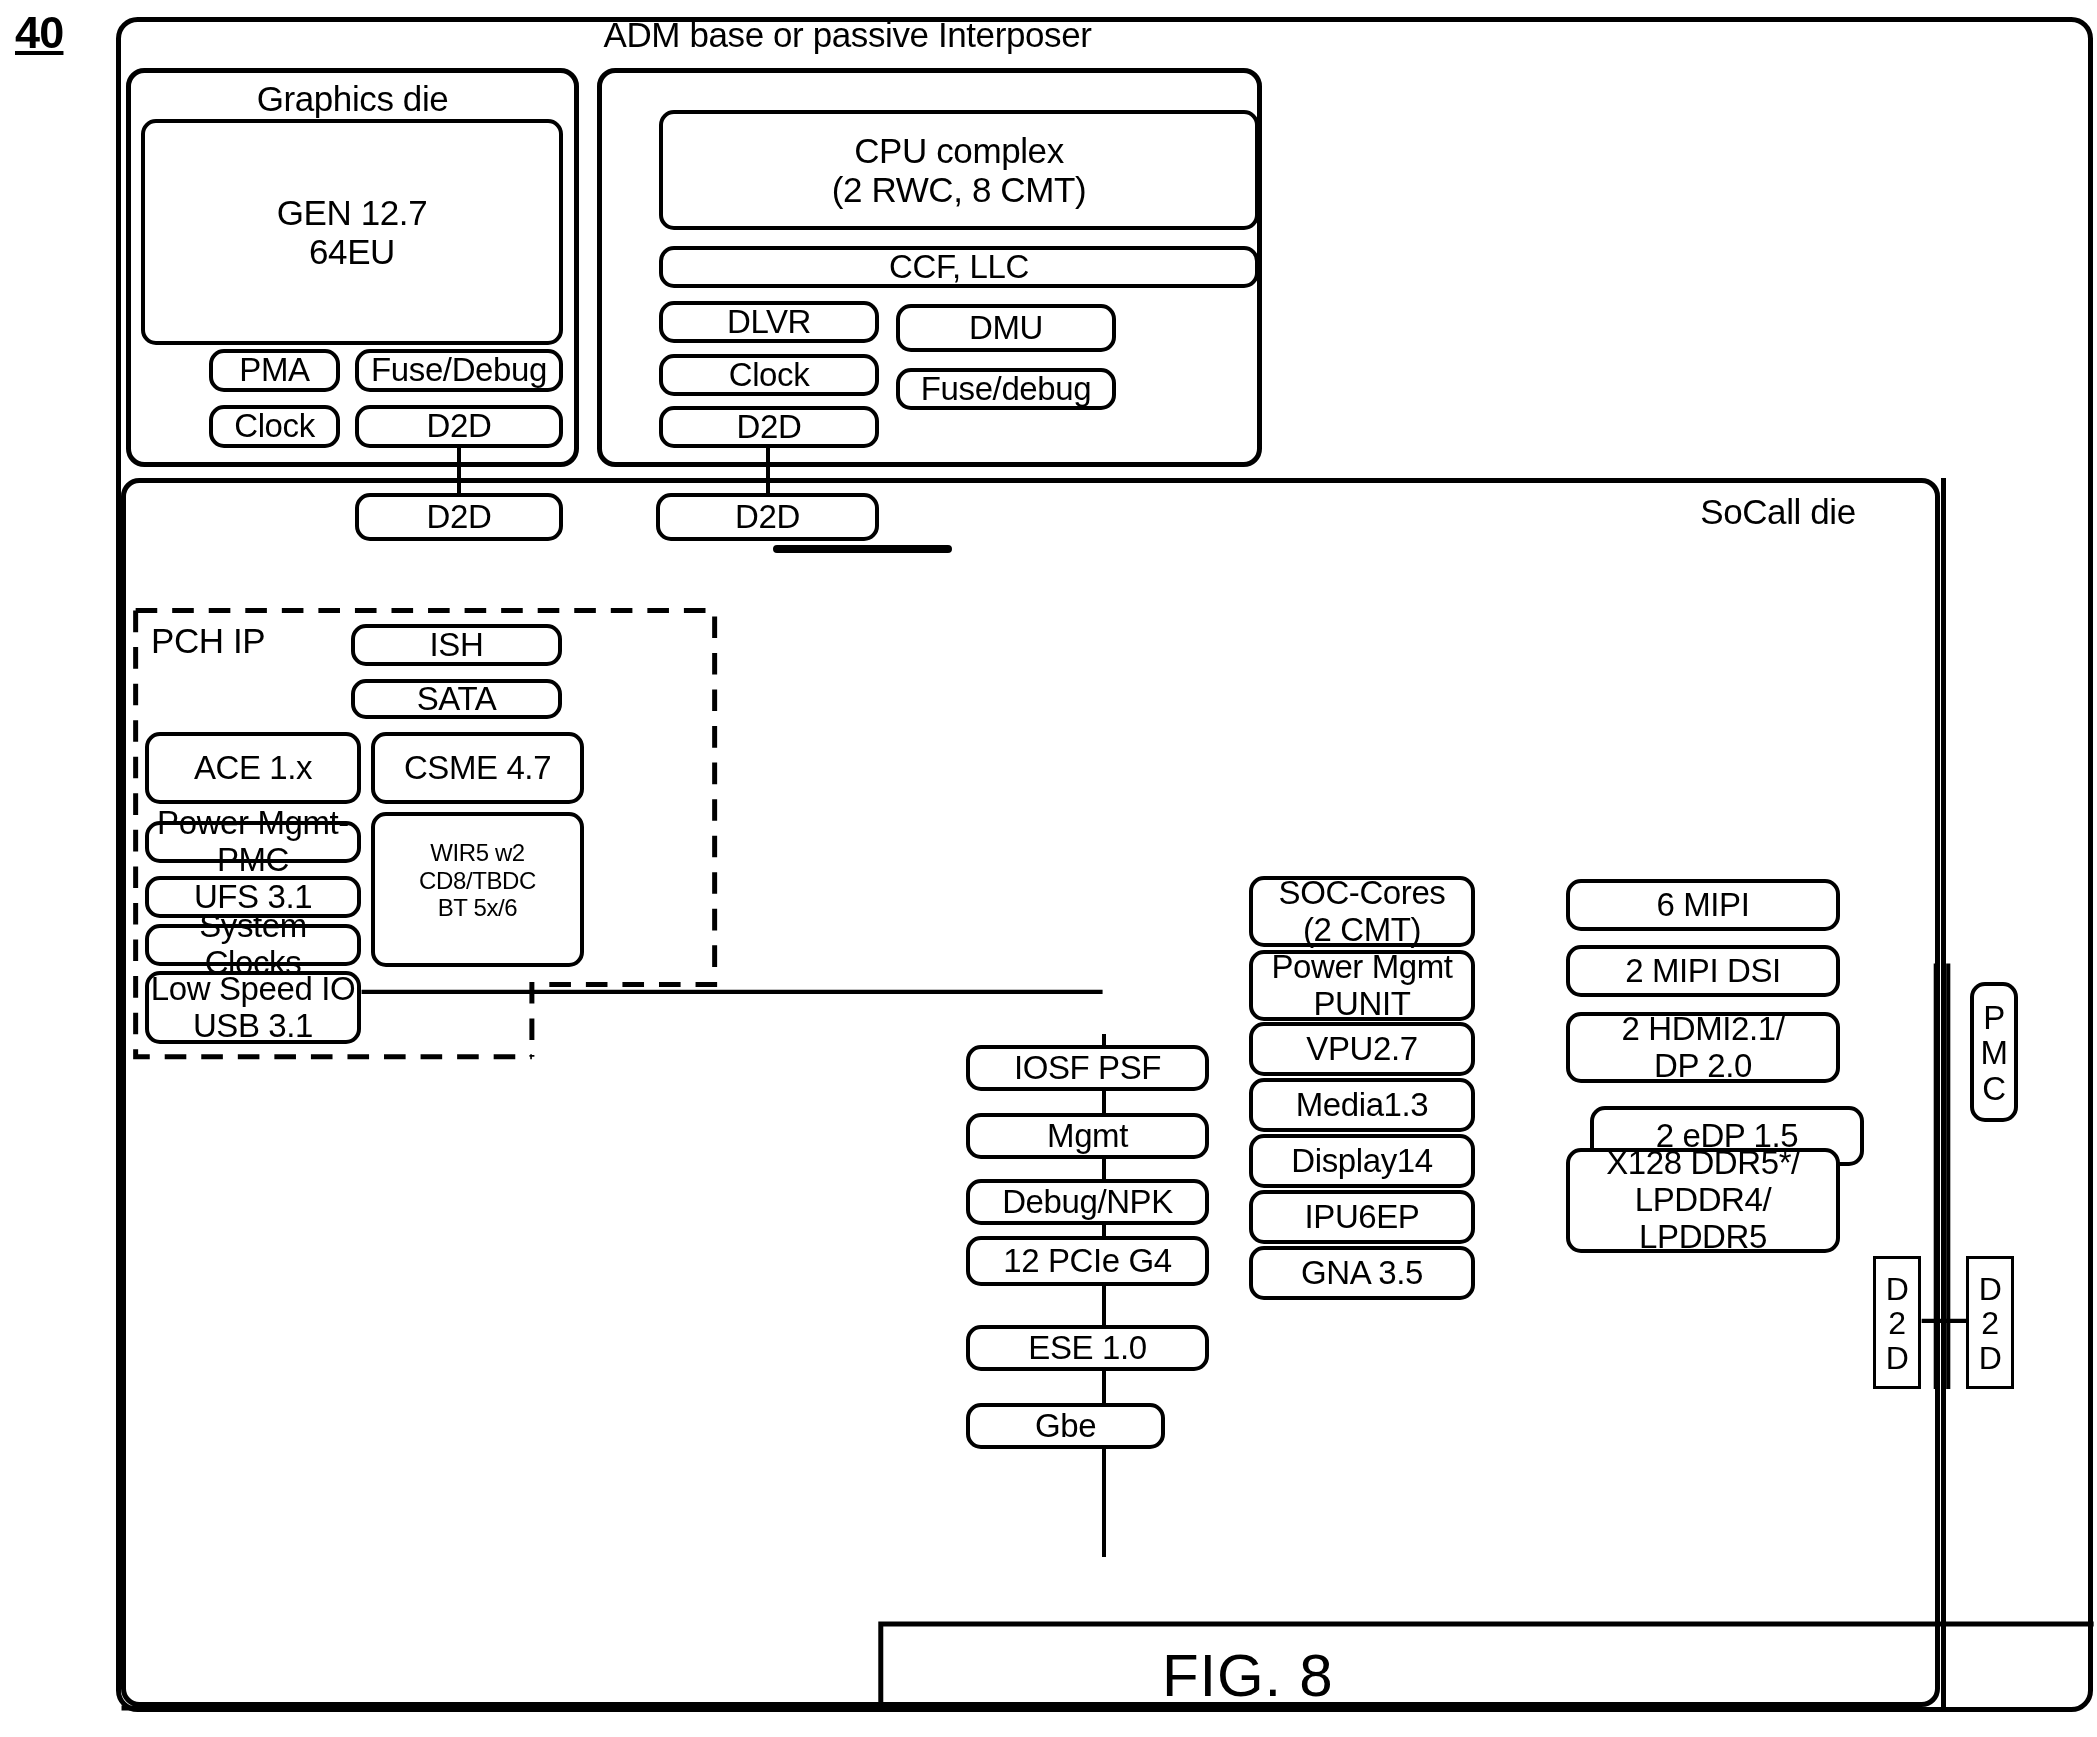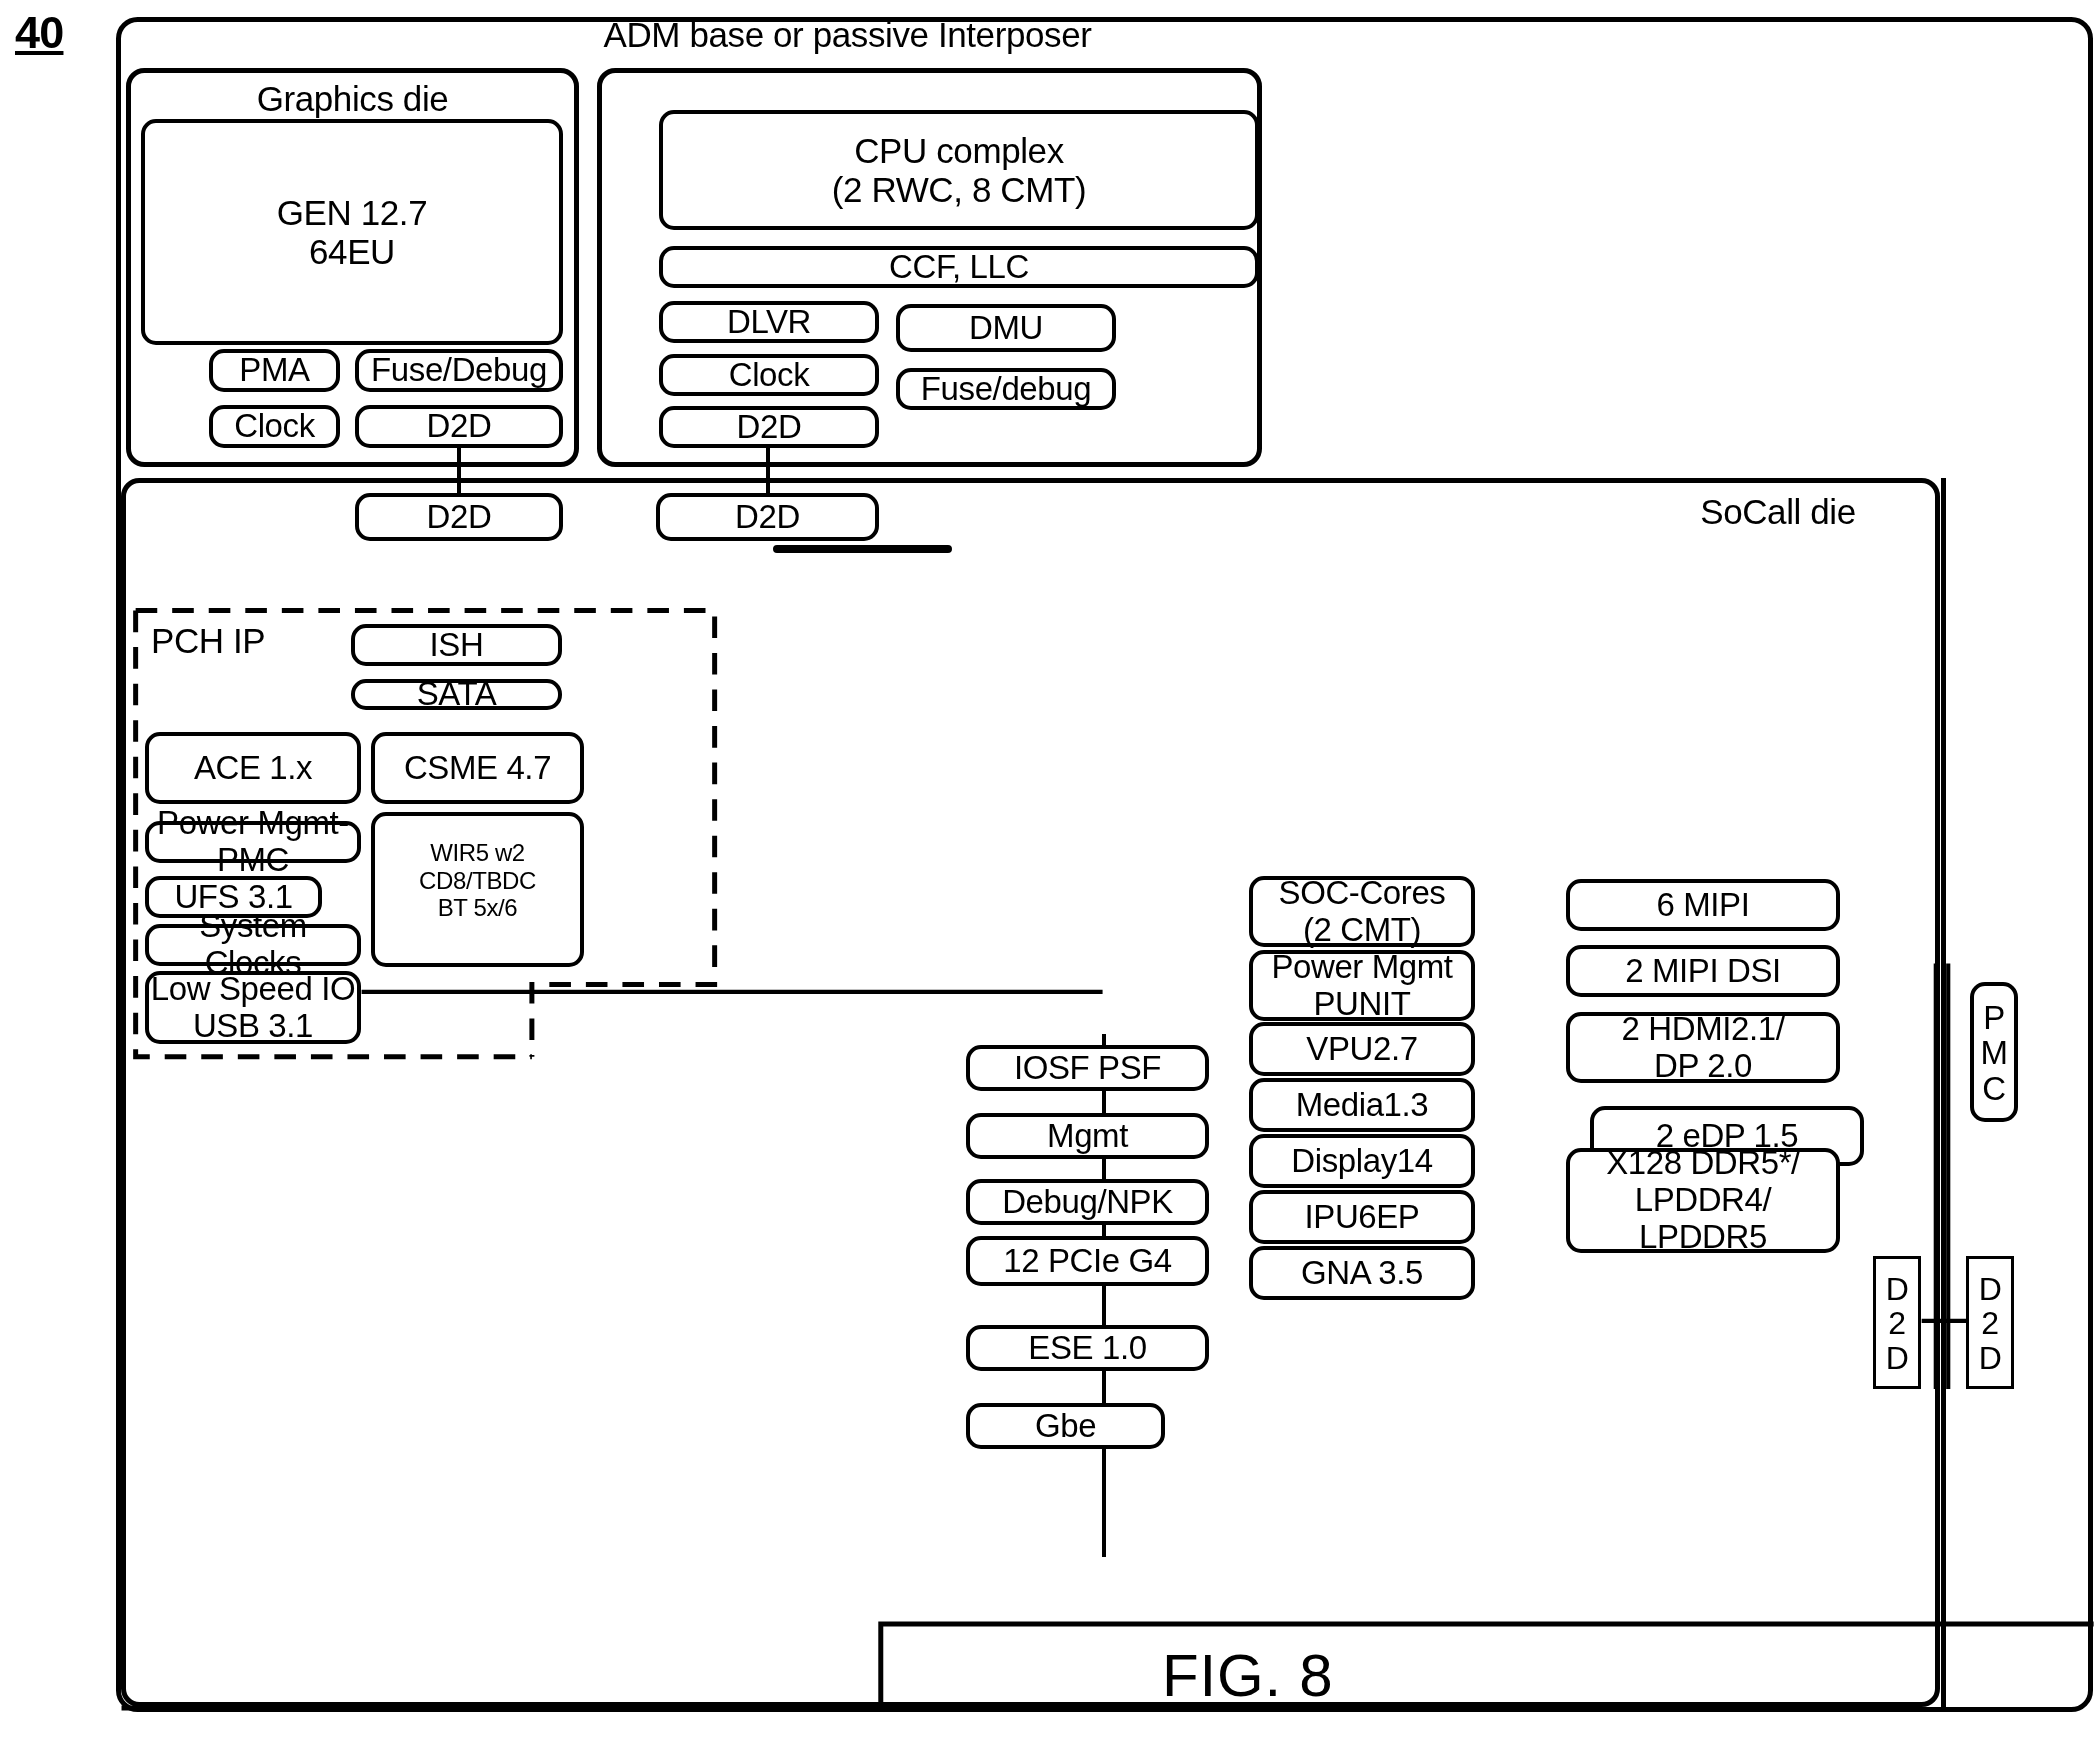--- a/index.html
+++ b/index.html
@@ -68,27 +68,27 @@
 <div class="wire" style="left:766px;top:448px;width:4.2px;height:48px;"></div>
 
 <svg class="ov" viewBox="0 0 2525 2091">
   <path d="M 163 735 L 860 735 L 860 1185 L 640 1185 L 640 1272" fill="none" stroke="#000" stroke-width="6" stroke-dasharray="26,18"></path>
   <path d="M 163 735 L 163 1272 L 640 1272" fill="none" stroke="#000" stroke-width="6" stroke-dasharray="26,18"></path>
 </svg>
 
 <div class="dieLabel" style="left:151px;top:621px;font-size:35px;">PCH IP</div>
 
 <div class="blk" style="left:351px;top:624px;width:211px;height:42px;">ISH</div>
-<div class="blk" style="left:351px;top:679px;width:211px;height:31px;">SATA</div>
+<div class="blk" style="left:351px;top:679px;width:211px;height:40px;">SATA</div>
 
 <div class="blk" style="left:145px;top:732px;width:216px;height:72px;">ACE 1.x</div>
 <div class="blk" style="left:371px;top:732px;width:213px;height:72px;">CSME 4.7</div>
 
 <div class="blk" style="left:145px;top:821px;width:216px;height:42px;">Power Mgmt-PMC</div>
-<div class="blk" style="left:145px;top:876px;width:177px;height:42px;">UFS 3.1</div>
+<div class="blk" style="left:145px;top:876px;width:216px;height:42px;">UFS 3.1</div>
 <div class="blk" style="left:145px;top:924px;width:216px;height:42px;">System Clocks</div>
 <div class="blk" style="left:145px;top:971px;width:216px;height:73px;">Low Speed IO
 USB 3.1</div>
 
 <div class="blk" style="left:371px;top:812px;width:213px;height:155px;flex-direction:column;justify-content:flex-start;padding-top:11.6px;">
   <div style="font-size:24px;margin-top:11.6px;white-space:pre-line;line-height:1.14;">WIR5 w2
 CD8/TBDC
 BT 5x/6</div>
 </div>
 

